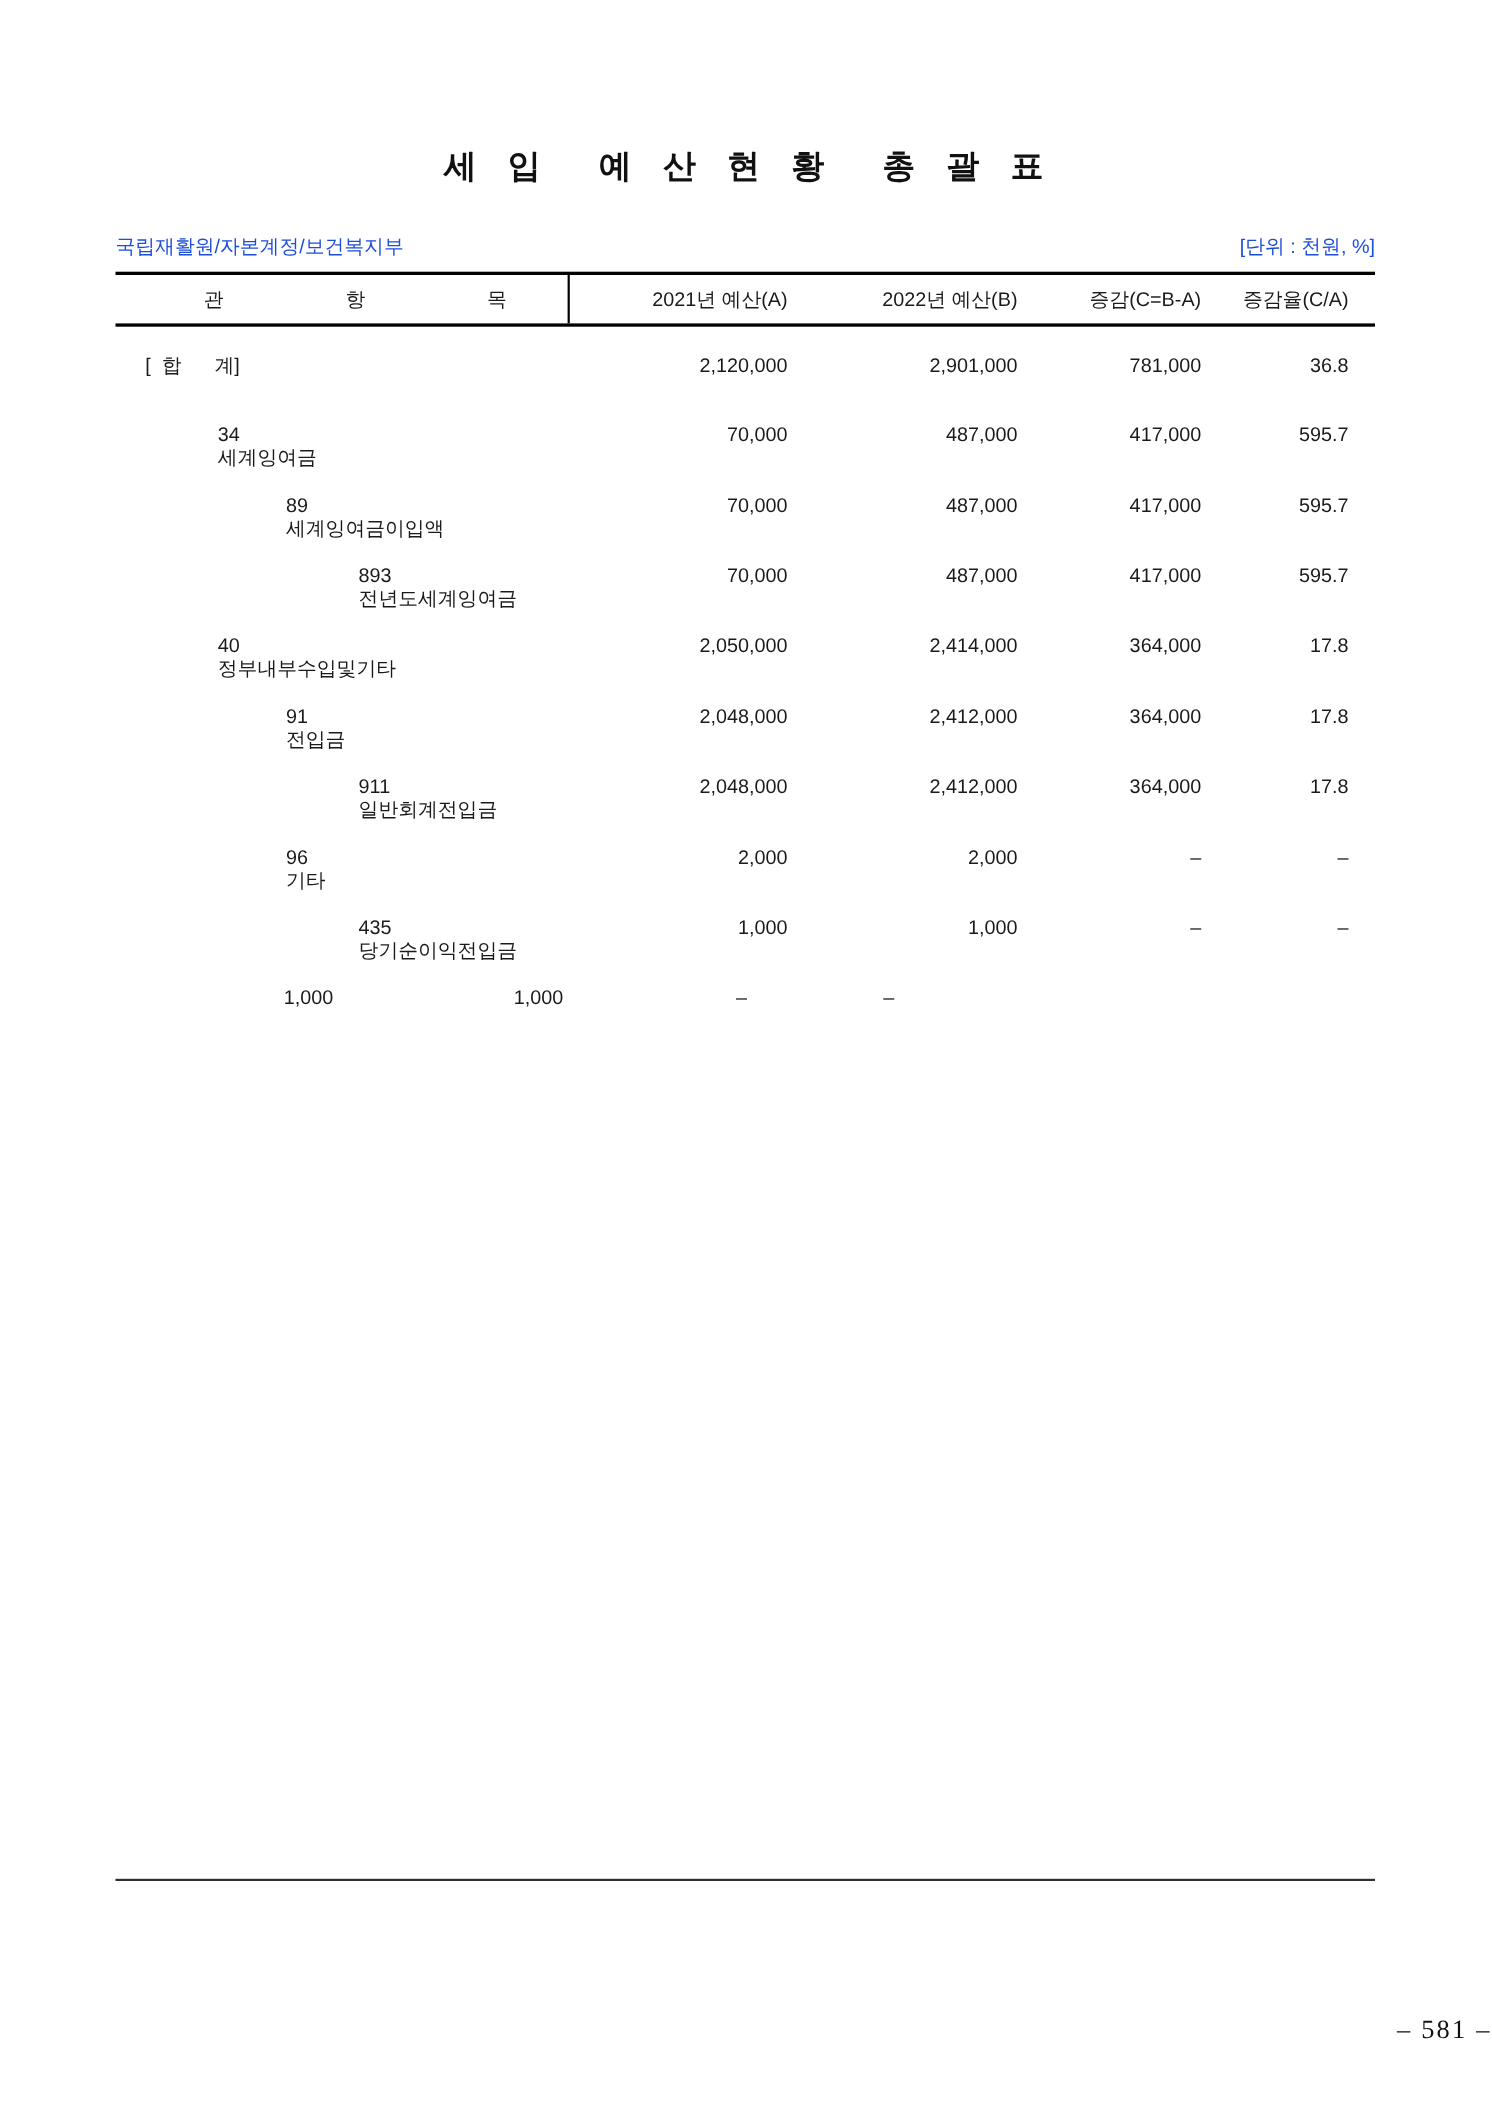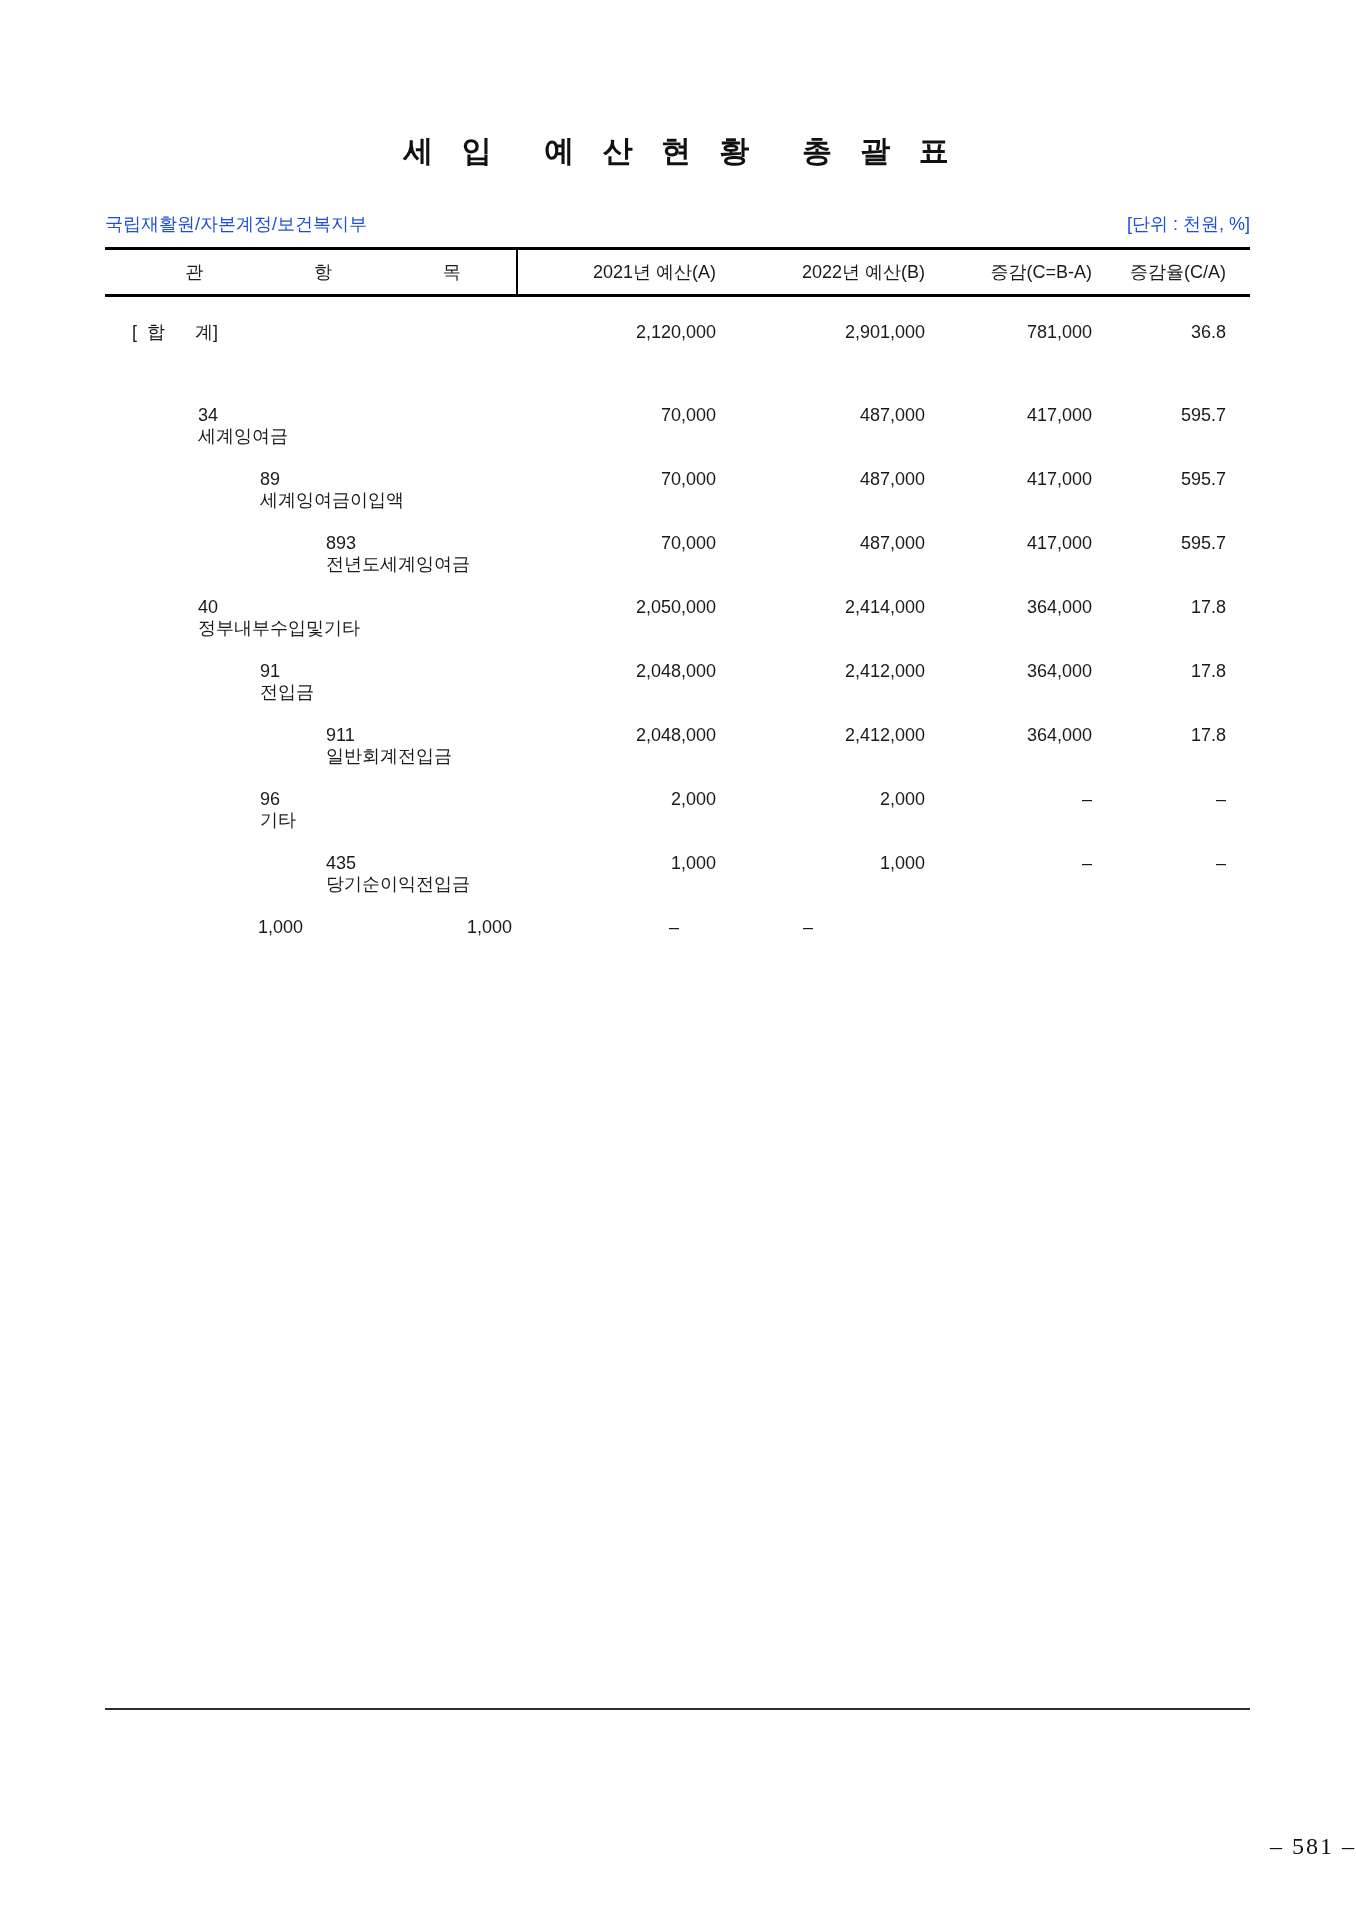--- a/index.html
+++ b/index.html
@@ -47,21 +47,21 @@
   .col-b{width:209px;}
   .col-c{width:167px;}
   .col-d{width:134px;}
   .tbody{
     box-sizing:border-box;height:1413px;
     border-bottom:2px solid #303030;
     padding-top:25px;
     font-size:18px;line-height:21px;
   }
   .row{display:flex;align-items:flex-start;margin-bottom:22px;}
-  .row.total{margin-bottom:62px;}
+  .row.total{margin-bottom:42px;}
   .cell.names{box-sizing:border-box;width:413px;}
   .cell.names .code,.cell.names .nm{line-height:21px;}
   .names.lv1{padding-left:93px;}
   .names.lv2{padding-left:155px;}
   .names.lv3{padding-left:221px;}
   .names.total-label{padding-left:27px;white-space:pre;}
   .page-number{
     position:absolute;top:1833px;left:0;width:100%;
     text-align:right;
     font-family:"Liberation Serif","DejaVu Serif",serif;

